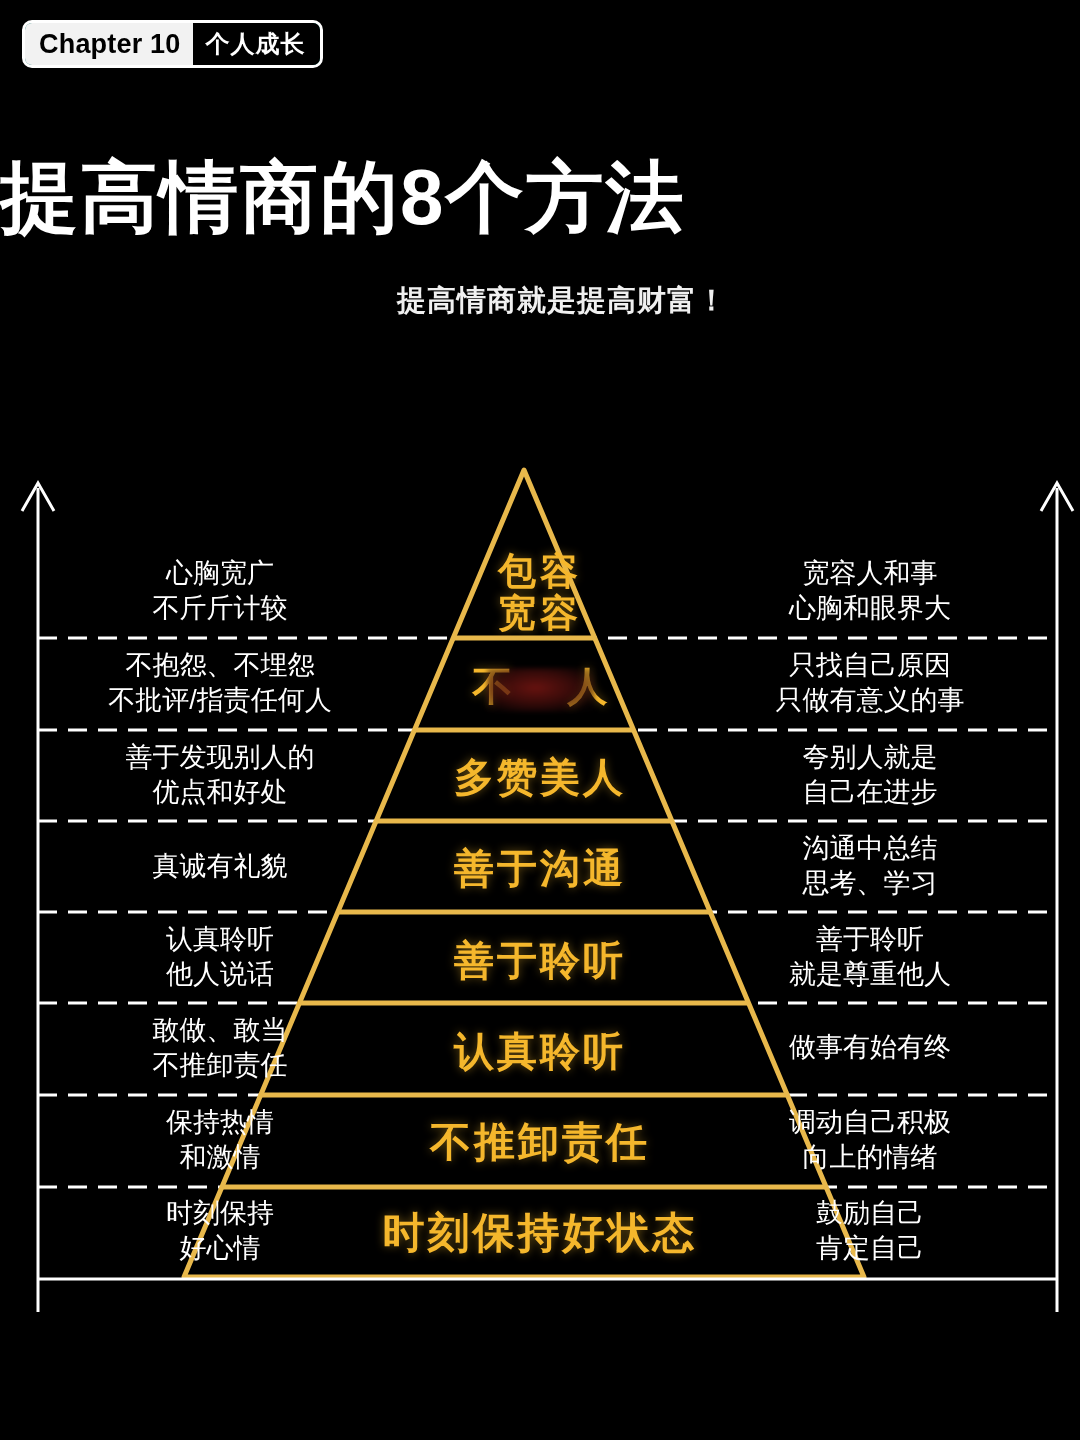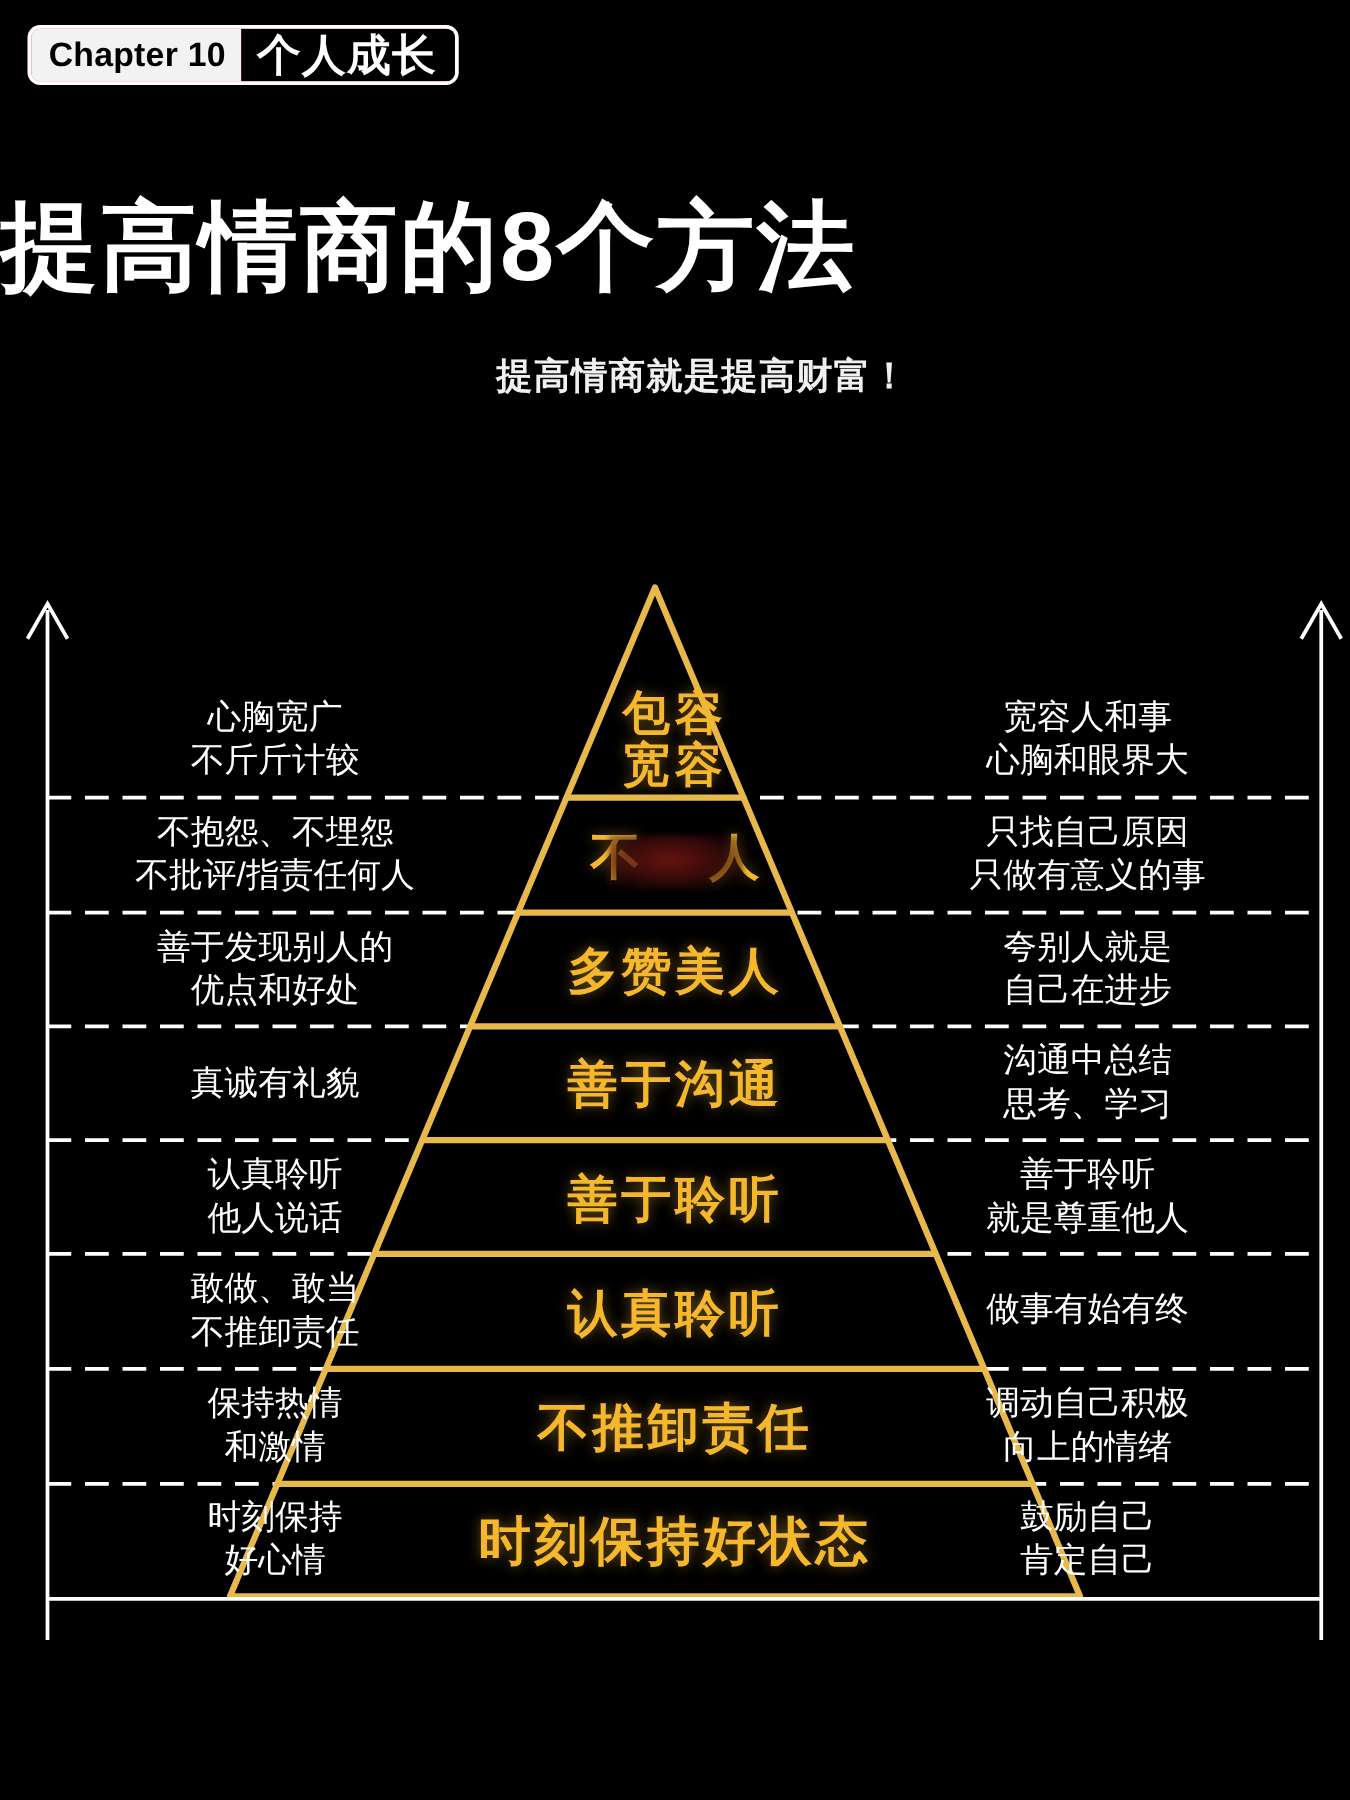--- a/index.html
+++ b/index.html
@@ -20,36 +20,36 @@
   .chapter-badge {
     position: absolute;
     left: 22px;
     top: 20px;
     height: 42px;
     display: flex;
     align-items: stretch;
     border: 3px solid #ffffff;
     border-radius: 10px;
     overflow: hidden;
-    background: #ef4444;
+    background: #0f766e;
   }
   .chapter-badge-left {
     background: #f2f2f2;
     color: #000000;
     font-size: 27px;
     font-weight: bold;
     letter-spacing: 0.2px;
     display: flex;
     align-items: center;
     padding: 0 12px 0 14px;
   }
   .chapter-badge-right {
     background: #000000;
     color: #ffffff;
-    font-size: 35px;
+    font-size: 24px;
     font-weight: bold;
     letter-spacing: 1px;
     display: flex;
     align-items: center;
     padding: 0 14px 0 13px;
   }
 
   
   .title-main {
     position: absolute;

